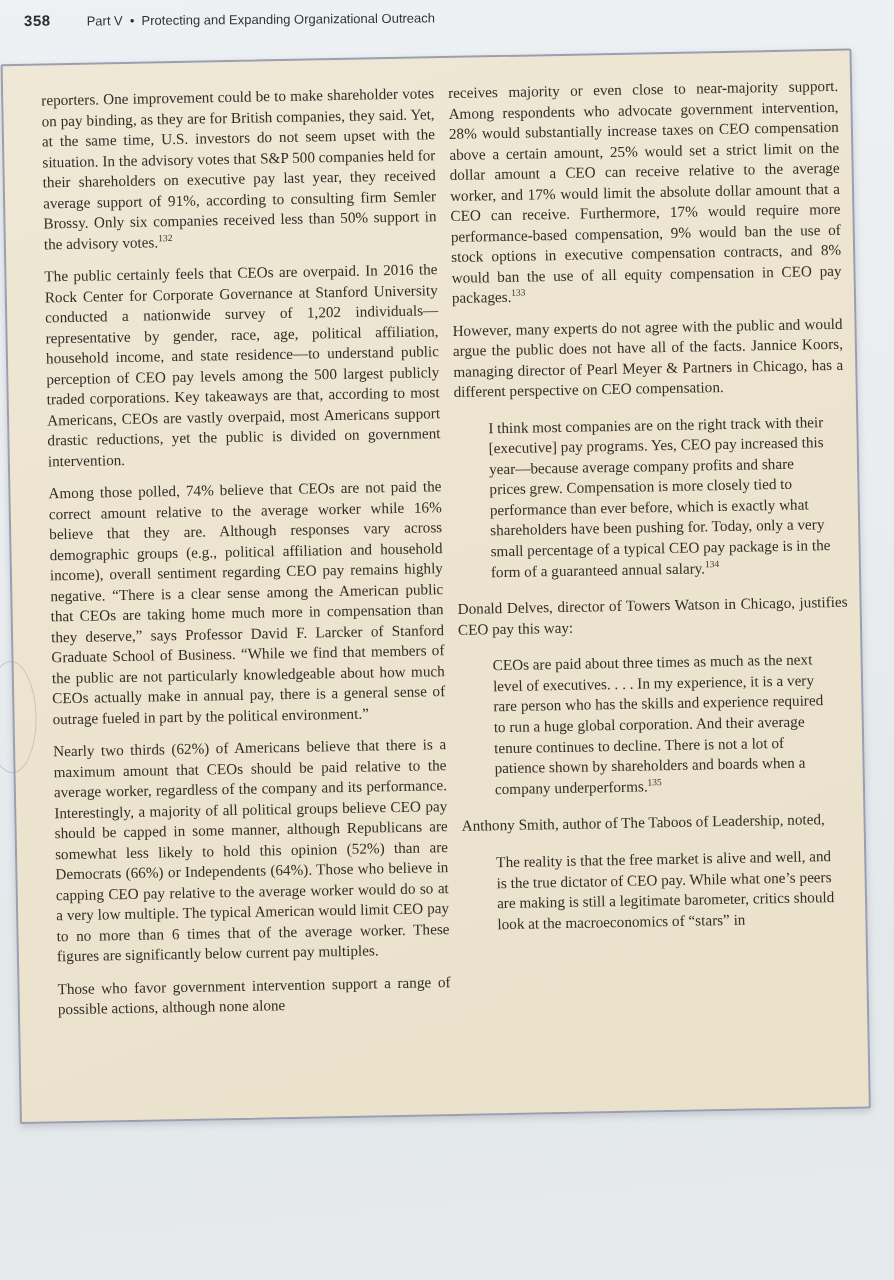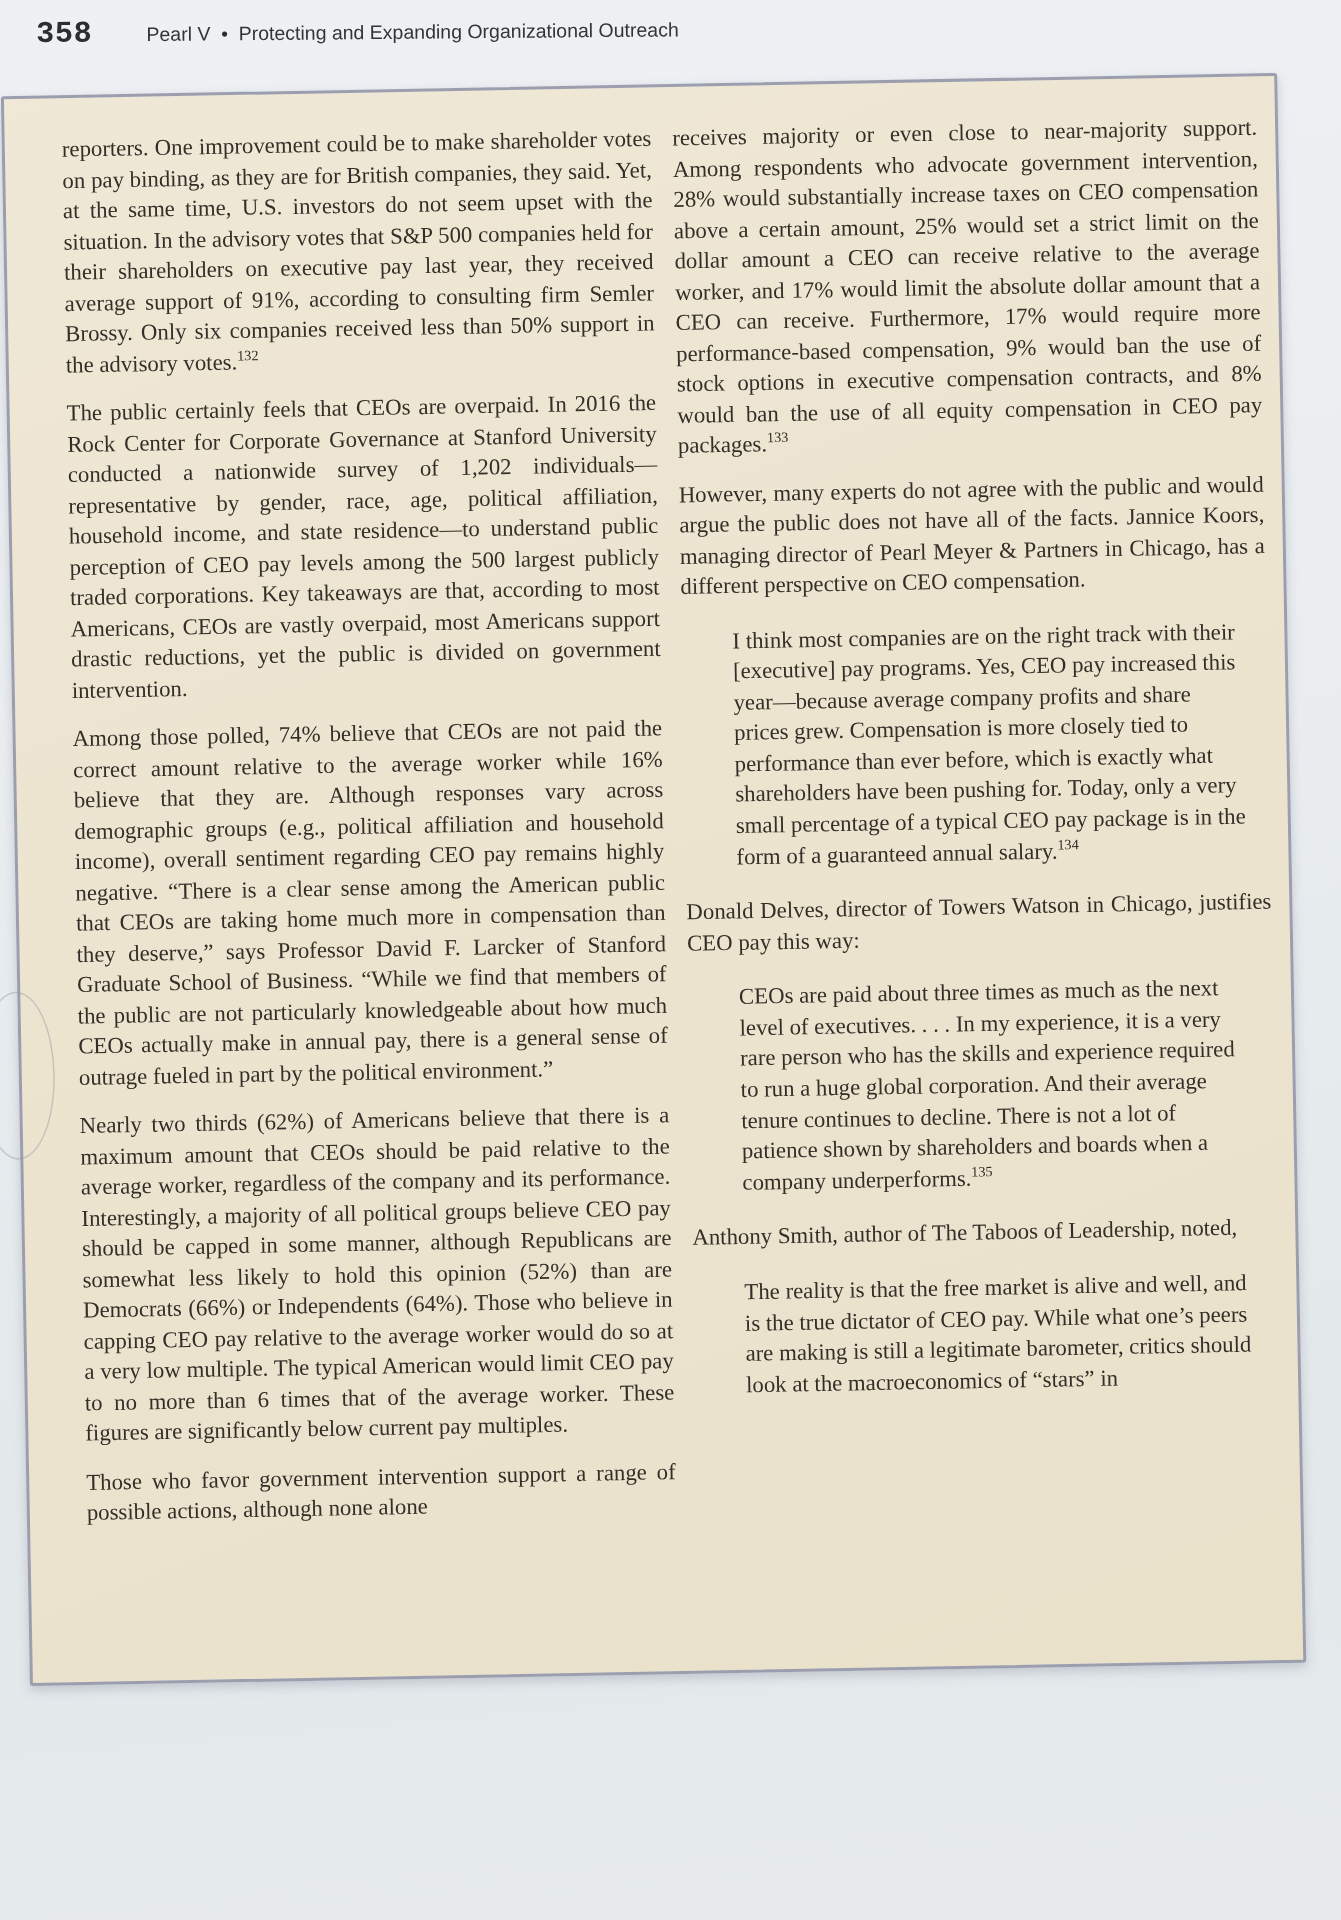--- a/index.html
+++ b/index.html
@@ -22,24 +22,23 @@
     left: 24px;
     width: 700px;
     display: flex;
     align-items: baseline;
     font-family: "Liberation Sans", sans-serif;
     color: #2c2c31;
     transform: rotate(-0.5deg);
     transform-origin: left top;
   }
   .page-number {
-    font-size: 20px;
+    font-size: 15px;
     font-weight: 700;
     letter-spacing: 0.5px;
-    font-family: Liberation Mono, monospace;
   }
   .part-label {
     margin-left: 36px;
     font-size: 13px;
     color: #333338;
   }
   .bullet-sep {
     margin: 0 7px;
     font-size: 8px;
     position: relative;
@@ -107,21 +106,21 @@
     background: transparent;
   }
 </style>
 </head>
 <body>
 
 <div class="page">
 
   <div class="page-header">
     <span class="page-number">358</span>
-    <span class="part-label">Pearl V</span>
+    <span class="part-label">Part V</span>
     <span class="bullet-sep">●</span>
     <span class="part-title">Protecting and Expanding Organizational Outreach</span>
   </div>
 
   <div class="content-box">
     <div class="crease-arc"></div>
     <div class="columns">
 
       <div class="col-left">
         <p class="para"><span>reporters. One improvement could be to make shareholder votes on pay binding, as they are for British companies, they said. Yet, at the same time, U.S. investors do not seem upset with the situation. In the advisory votes that S&amp;P 500 companies held for their shareholders on executive pay last year, they received average support of 91%, according to consulting firm Semler Brossy. Only six companies received less than 50% support in the advisory votes.</span><sup class="footref">132</sup></p>

